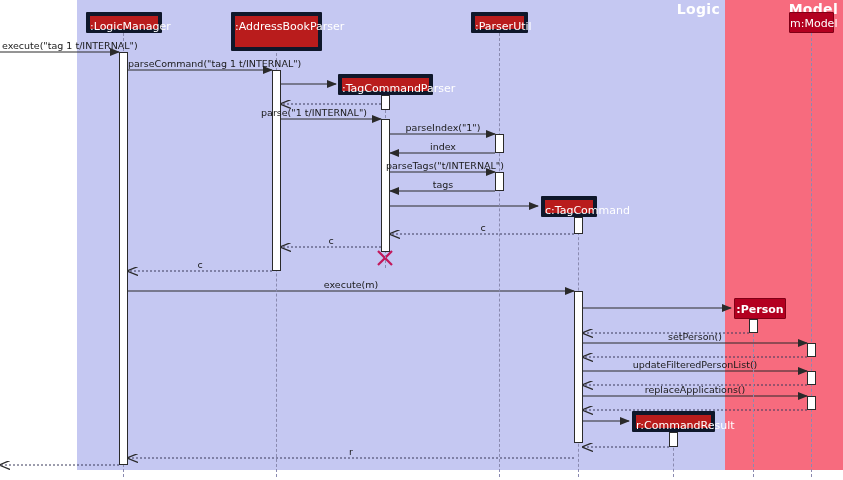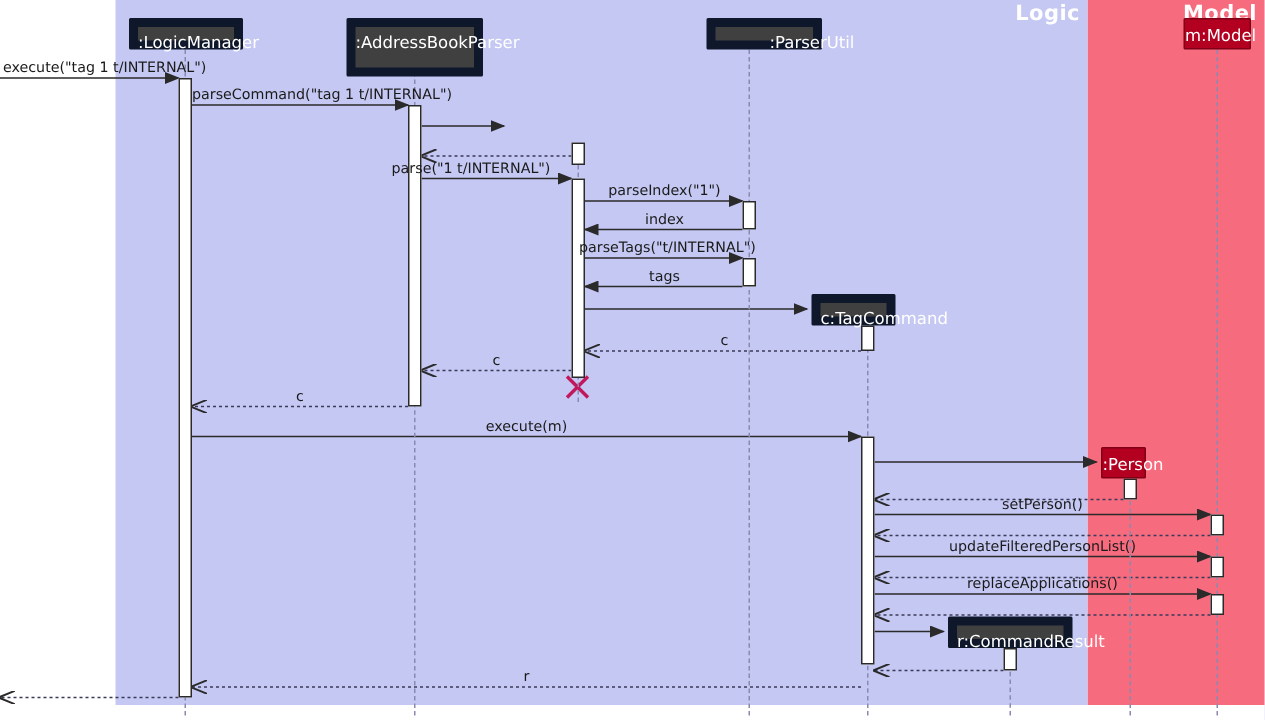--- a/index.html
+++ b/index.html
@@ -32,22 +32,22 @@
     position: absolute;
     box-sizing: border-box;
     color: #ffffff;
     font-size: 11px;
     line-height: 21px;
     text-align: center;
     white-space: nowrap;
     border-radius: 1px;
   }
   .p-logic {
-    background: #404040;
-    border: 6px solid #0f172a;
+    background: #b91c1c;
+    border: 4px solid #0f172a;
   }
   .p-model {
     background: #b30020;
     border: 1px solid #800016;
   }
   .msg-label {
     position: absolute;
     font-size: 9.5px;
     color: #1a1a1a;
     white-space: nowrap;
@@ -160,18 +160,19 @@
     <div class="msg-label" style="left: 400px; top: 222px; width: 166px;">c</div>
     <div class="msg-label" style="left: 282px; top: 235px; width: 98px;">c</div>
     <div class="msg-label" style="left: 130px; top: 259px; width: 140px;">c</div>
     <div class="msg-label" style="left: 130px; top: 279px; width: 442px;">execute(m)</div>
     <div class="msg-label" style="left: 585px; top: 359px; width: 220px;">updateFilteredPersonList()</div>
     <div class="msg-label" style="left: 585px; top: 331px; width: 220px;">setPerson()</div>
     <div class="msg-label" style="left: 585px; top: 384px; width: 220px;">replaceApplications()</div>
     <div class="msg-label" style="left: 130px; top: 446px; width: 442px;">r</div>
     <div class="participant p-logic" style="left: 86px; top: 12px; width: 76px; height: 21px;"><span>:LogicManager</span></div>
     <div class="participant p-logic" style="left: 231px; top: 12px; width: 91px; height: 39px;"><span>:AddressBookParser</span></div>
-    <div class="participant p-logic" style="left: 471px; top: 12px; width: 77px; height: 21px; padding-left: 36px;"><span>:ParserUtil</span></div>
+    <div class="participant p-logic" style="left: 471px; top: 12px; width: 57px; height: 21px;"><span>:ParserUtil</span></div>
+    <div class="participant p-logic" style="left: 338px; top: 74px; width: 95px; height: 21px;"><span>:TagCommandParser</span></div>
     <div class="participant p-logic" style="left: 541px; top: 196px; width: 56px; height: 21px;"><span>c:TagCommand</span></div>
     <div class="participant p-logic" style="left: 632px; top: 411px; width: 83px; height: 21px;"><span>r:CommandResult</span></div>
-    <div class="participant p-model" style="left: 734px; top: 298px; width: 30px; height: 21px;"><span>:Person</span></div>
+    <div class="participant p-model" style="left: 734px; top: 298px; width: 52px; height: 21px; font-weight: bold;"><span>:Person</span></div>
     <div class="participant p-model" style="left: 789px; top: 12px; width: 45px; height: 21px; text-align: right;"><span>m:Model</span></div>
   </div>
 
 </body></html>

